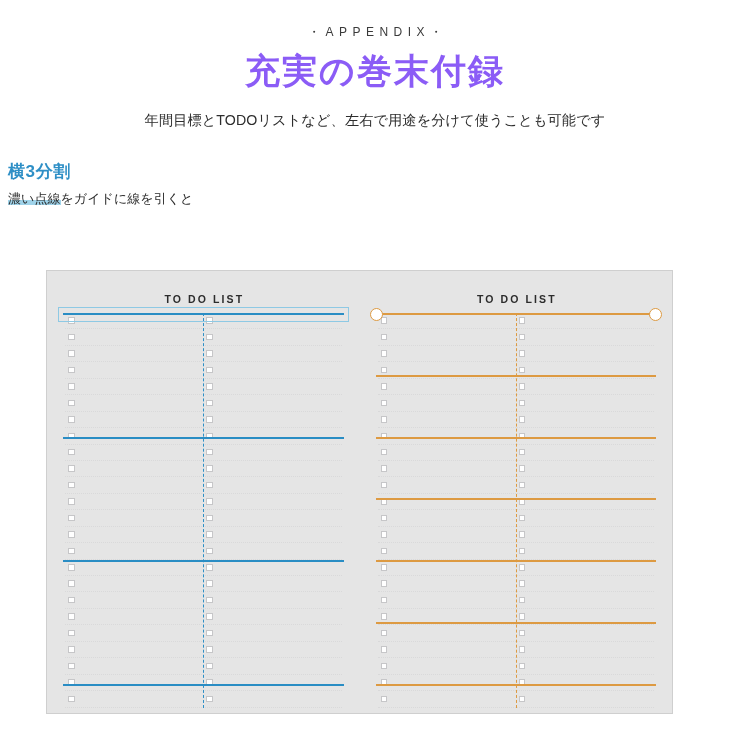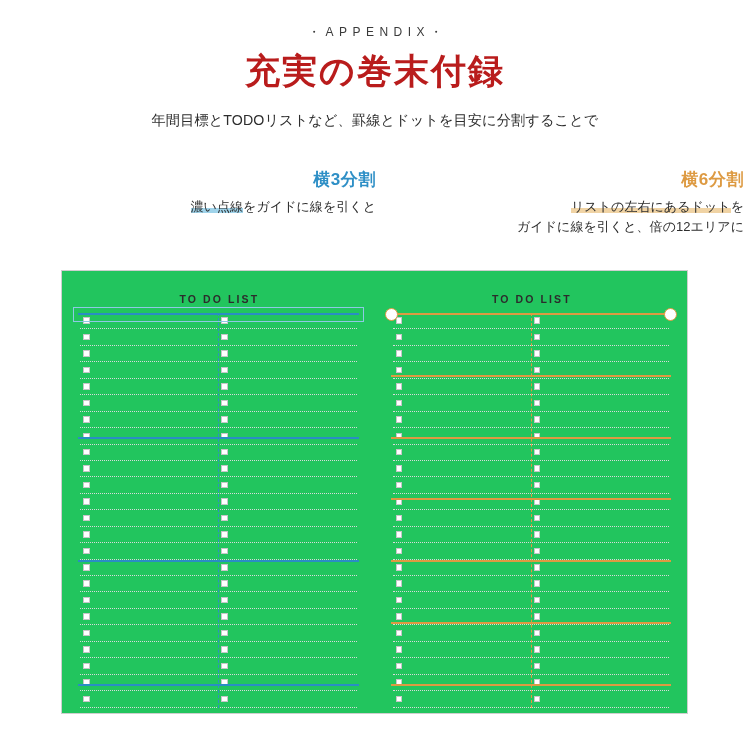--- a/index.html
+++ b/index.html
@@ -25,42 +25,41 @@
     letter-spacing: 5.5px;
     color: #3a3a3a;
     font-weight: 400;
     margin: 0 0 10px 0;
     text-indent: 5.5px;
   }
   .main-title {
     font-size: 35px;
     font-weight: 700;
     letter-spacing: 2px;
-    color: #b91c1c;
+    color: #8b5cf6;
     margin: 0 0 16px 0;
     line-height: 1.15;
   }
   .lede {
     font-size: 14.2px;
     line-height: 1.85;
     color: #2d2d2d;
     margin: 0;
     letter-spacing: 0.1px;
   }
   .lede-line { display: block; }
 
   
   .caption-row {
     display: flex;
     margin-top: 26px;
   }
   .caption-col {
     flex: 1 1 50%;
-    text-align: right;
-    margin-top: 8px;
+    text-align: left;
   }
   .caption-col.left  { padding-left: 8px; }
   .caption-col.right { padding-right: 6px; }
 
   .caption-title {
     font-size: 17px;
     font-weight: 700;
     margin: 0 0 6px 0;
     letter-spacing: 0.6px;
   }
@@ -78,26 +77,26 @@
   .hl-blue {
     background: linear-gradient(transparent 58%, #9fd3ea 58%, #9fd3ea 96%, transparent 96%);
   }
   .hl-orange {
     background: linear-gradient(transparent 58%, #f0d3a4 58%, #f0d3a4 96%, transparent 96%);
   }
 
   
   .spread {
     position: absolute;
-    left: 61px;
+    left: 46px;
     top: 270px;
     width: 627px;
     height: 444px;
     border: 1px solid #cfcfcf;
-    background: #22c55e;
+    background: #e5e5e5;
     box-sizing: border-box;
     display: flex;
   }
   .page {
     position: relative;
     flex: 1 1 50%;
     box-sizing: border-box;
   }
   .page.left  { padding: 0 14px 0 14px; }
   .page.right { padding: 0 14px 0 14px; }
@@ -188,40 +187,33 @@
     z-index: 4;
   }
 </style>
 </head>
 <body>
 
 <div class="header">
   <p class="eyebrow">・APPENDIX・</p>
   <h1 class="main-title">充実の巻末付録</h1>
   <p class="lede">
-    <span class="lede-line">年間目標とTODOリストなど、罫線とドットを目安に分割することで</span>
+    <span class="lede-line">年間目標とTODOリストなど、左右で用途を分けて使うことも可能です</span>
   </p>
 </div>
 
 <div class="caption-row">
 
   <div class="caption-col left">
     <p class="caption-title blue">横3分割</p>
     <p class="caption-sub">
       <span class="line"><span class="hl-blue">濃い点線</span><span>をガイドに線を引くと</span></span>
     </p>
   </div>
 
-  <div class="caption-col right">
-    <p class="caption-title orange">横6分割</p>
-    <p class="caption-sub">
-      <span class="line"><span class="hl-orange">リストの左右にあるドット</span><span>を</span></span>
-      <span class="line">ガイドに線を引くと、倍の12エリアに</span>
-    </p>
-  </div>
 
 </div>
 
 <div class="spread">
 
   <div class="page left">
     <p class="page-title">TO DO LIST</p>
     <div class="list-area">
       <div class="rows" id="left-rows">
           <div class="row">

